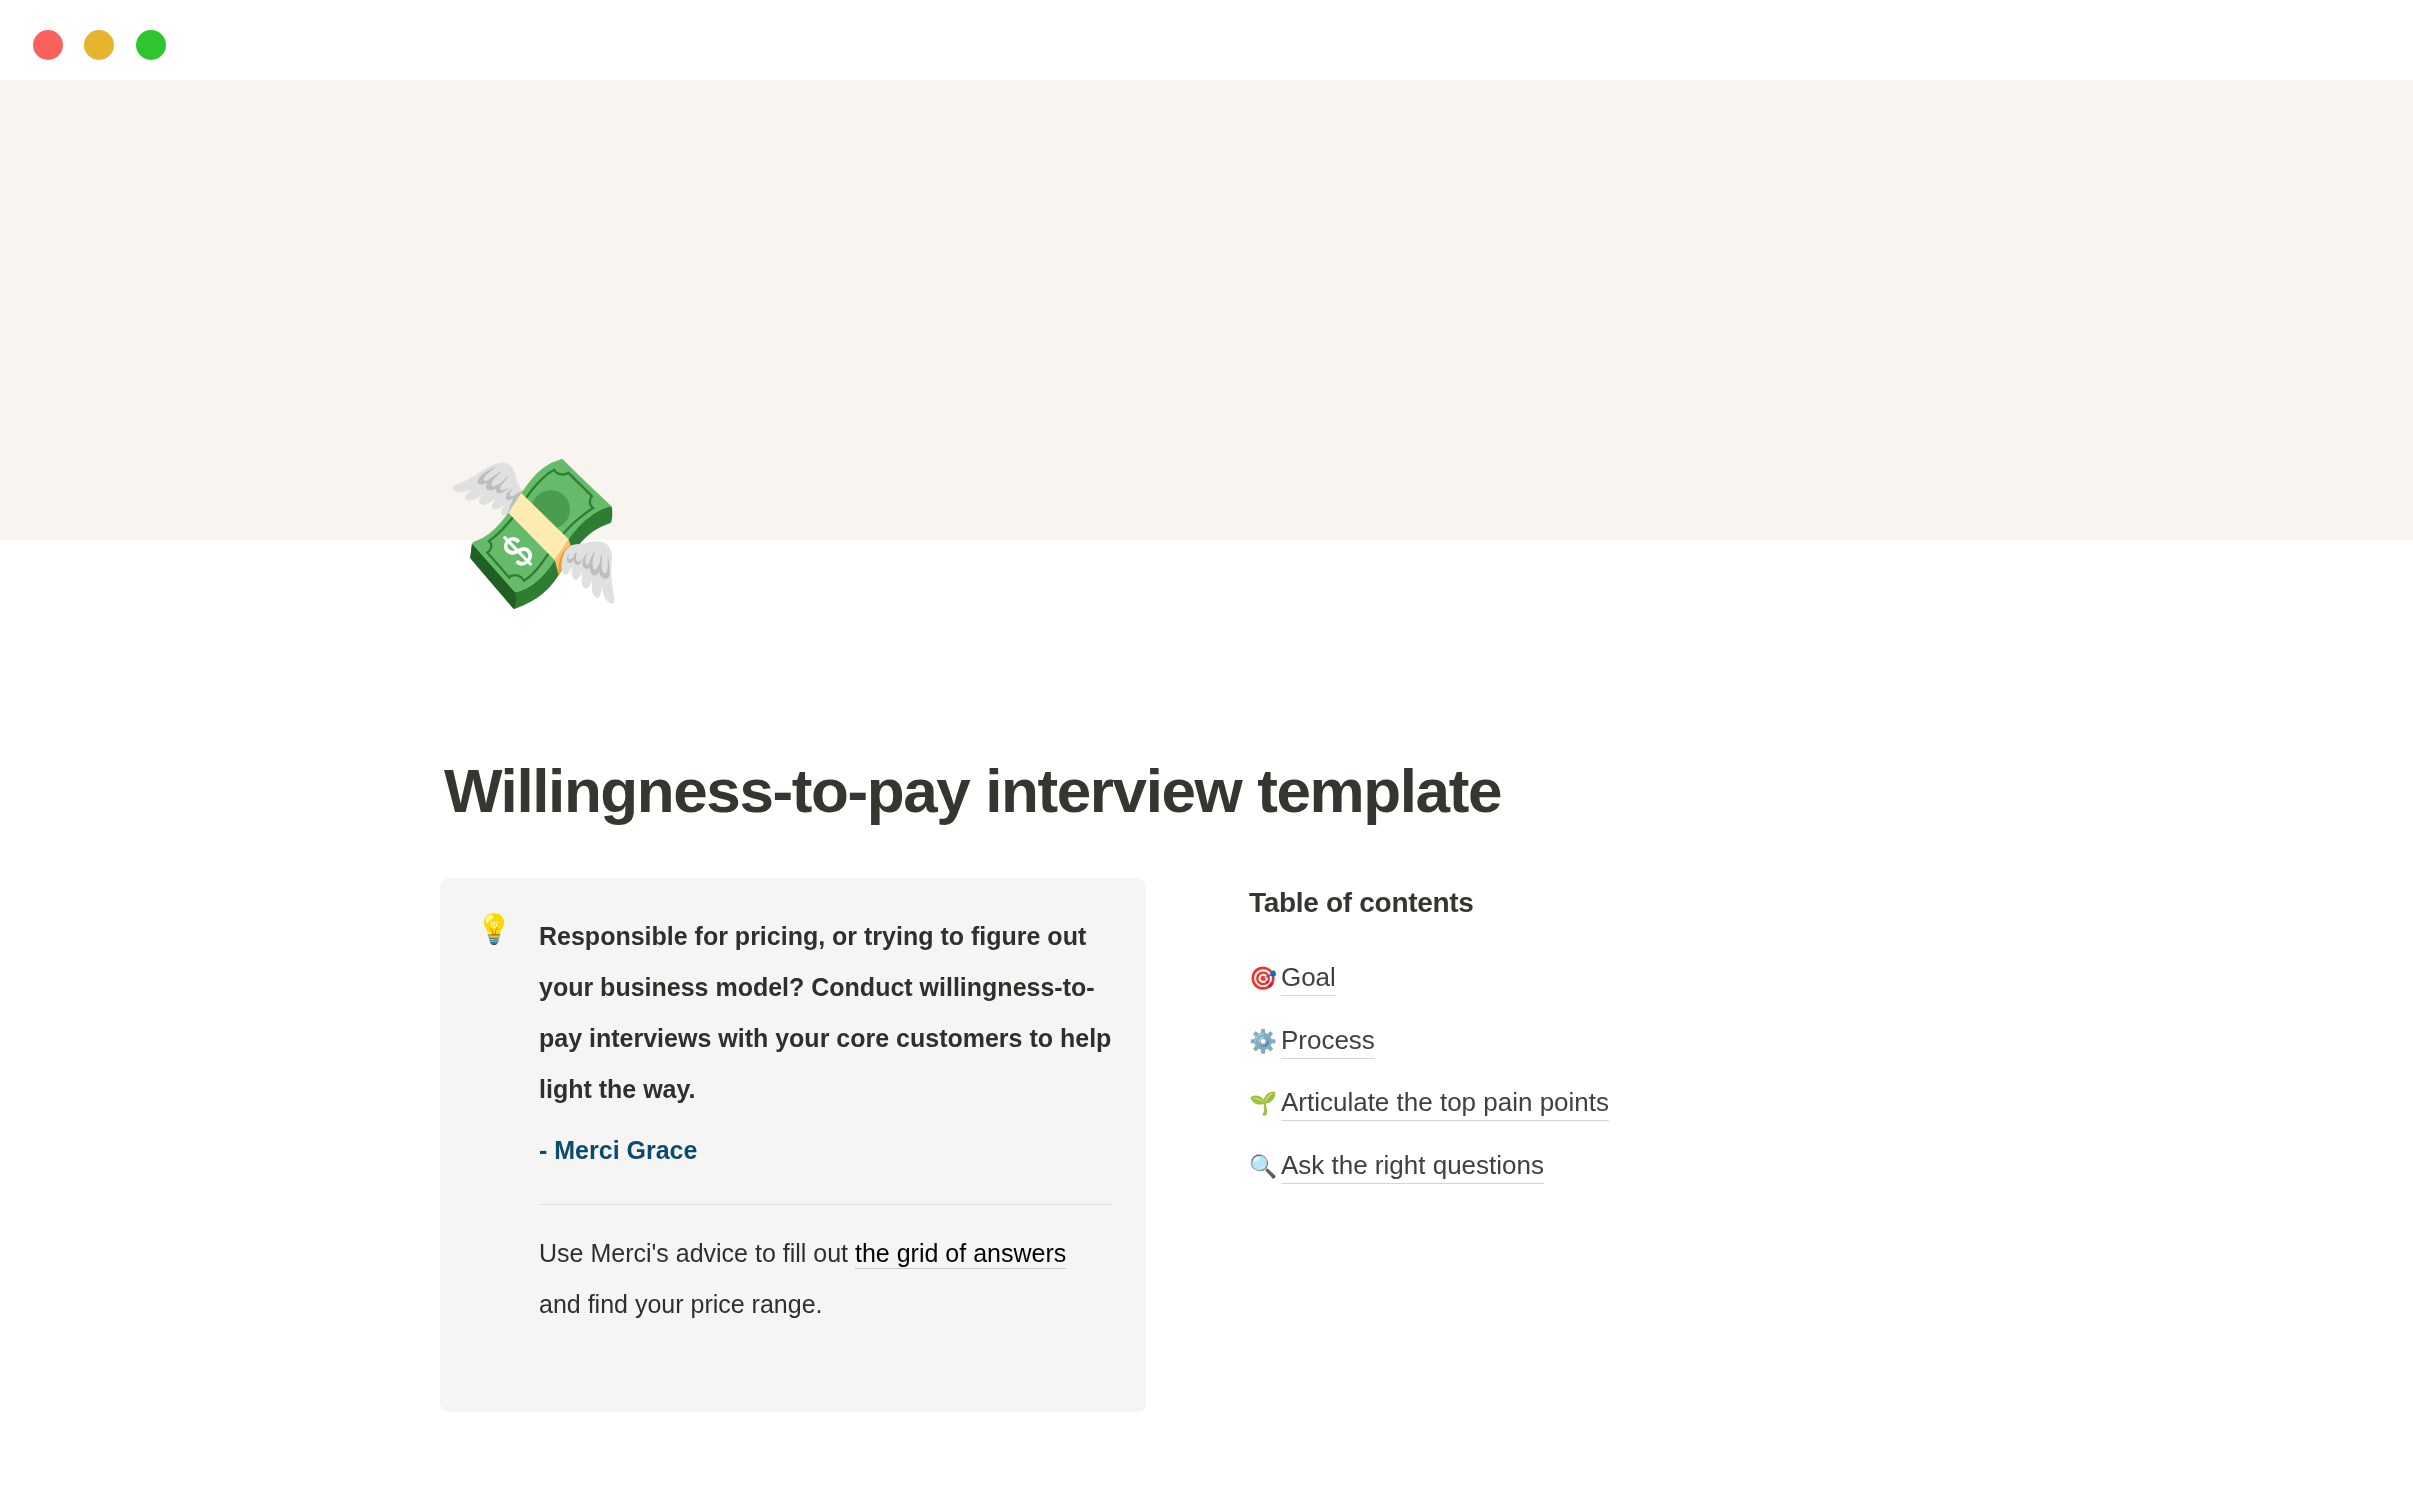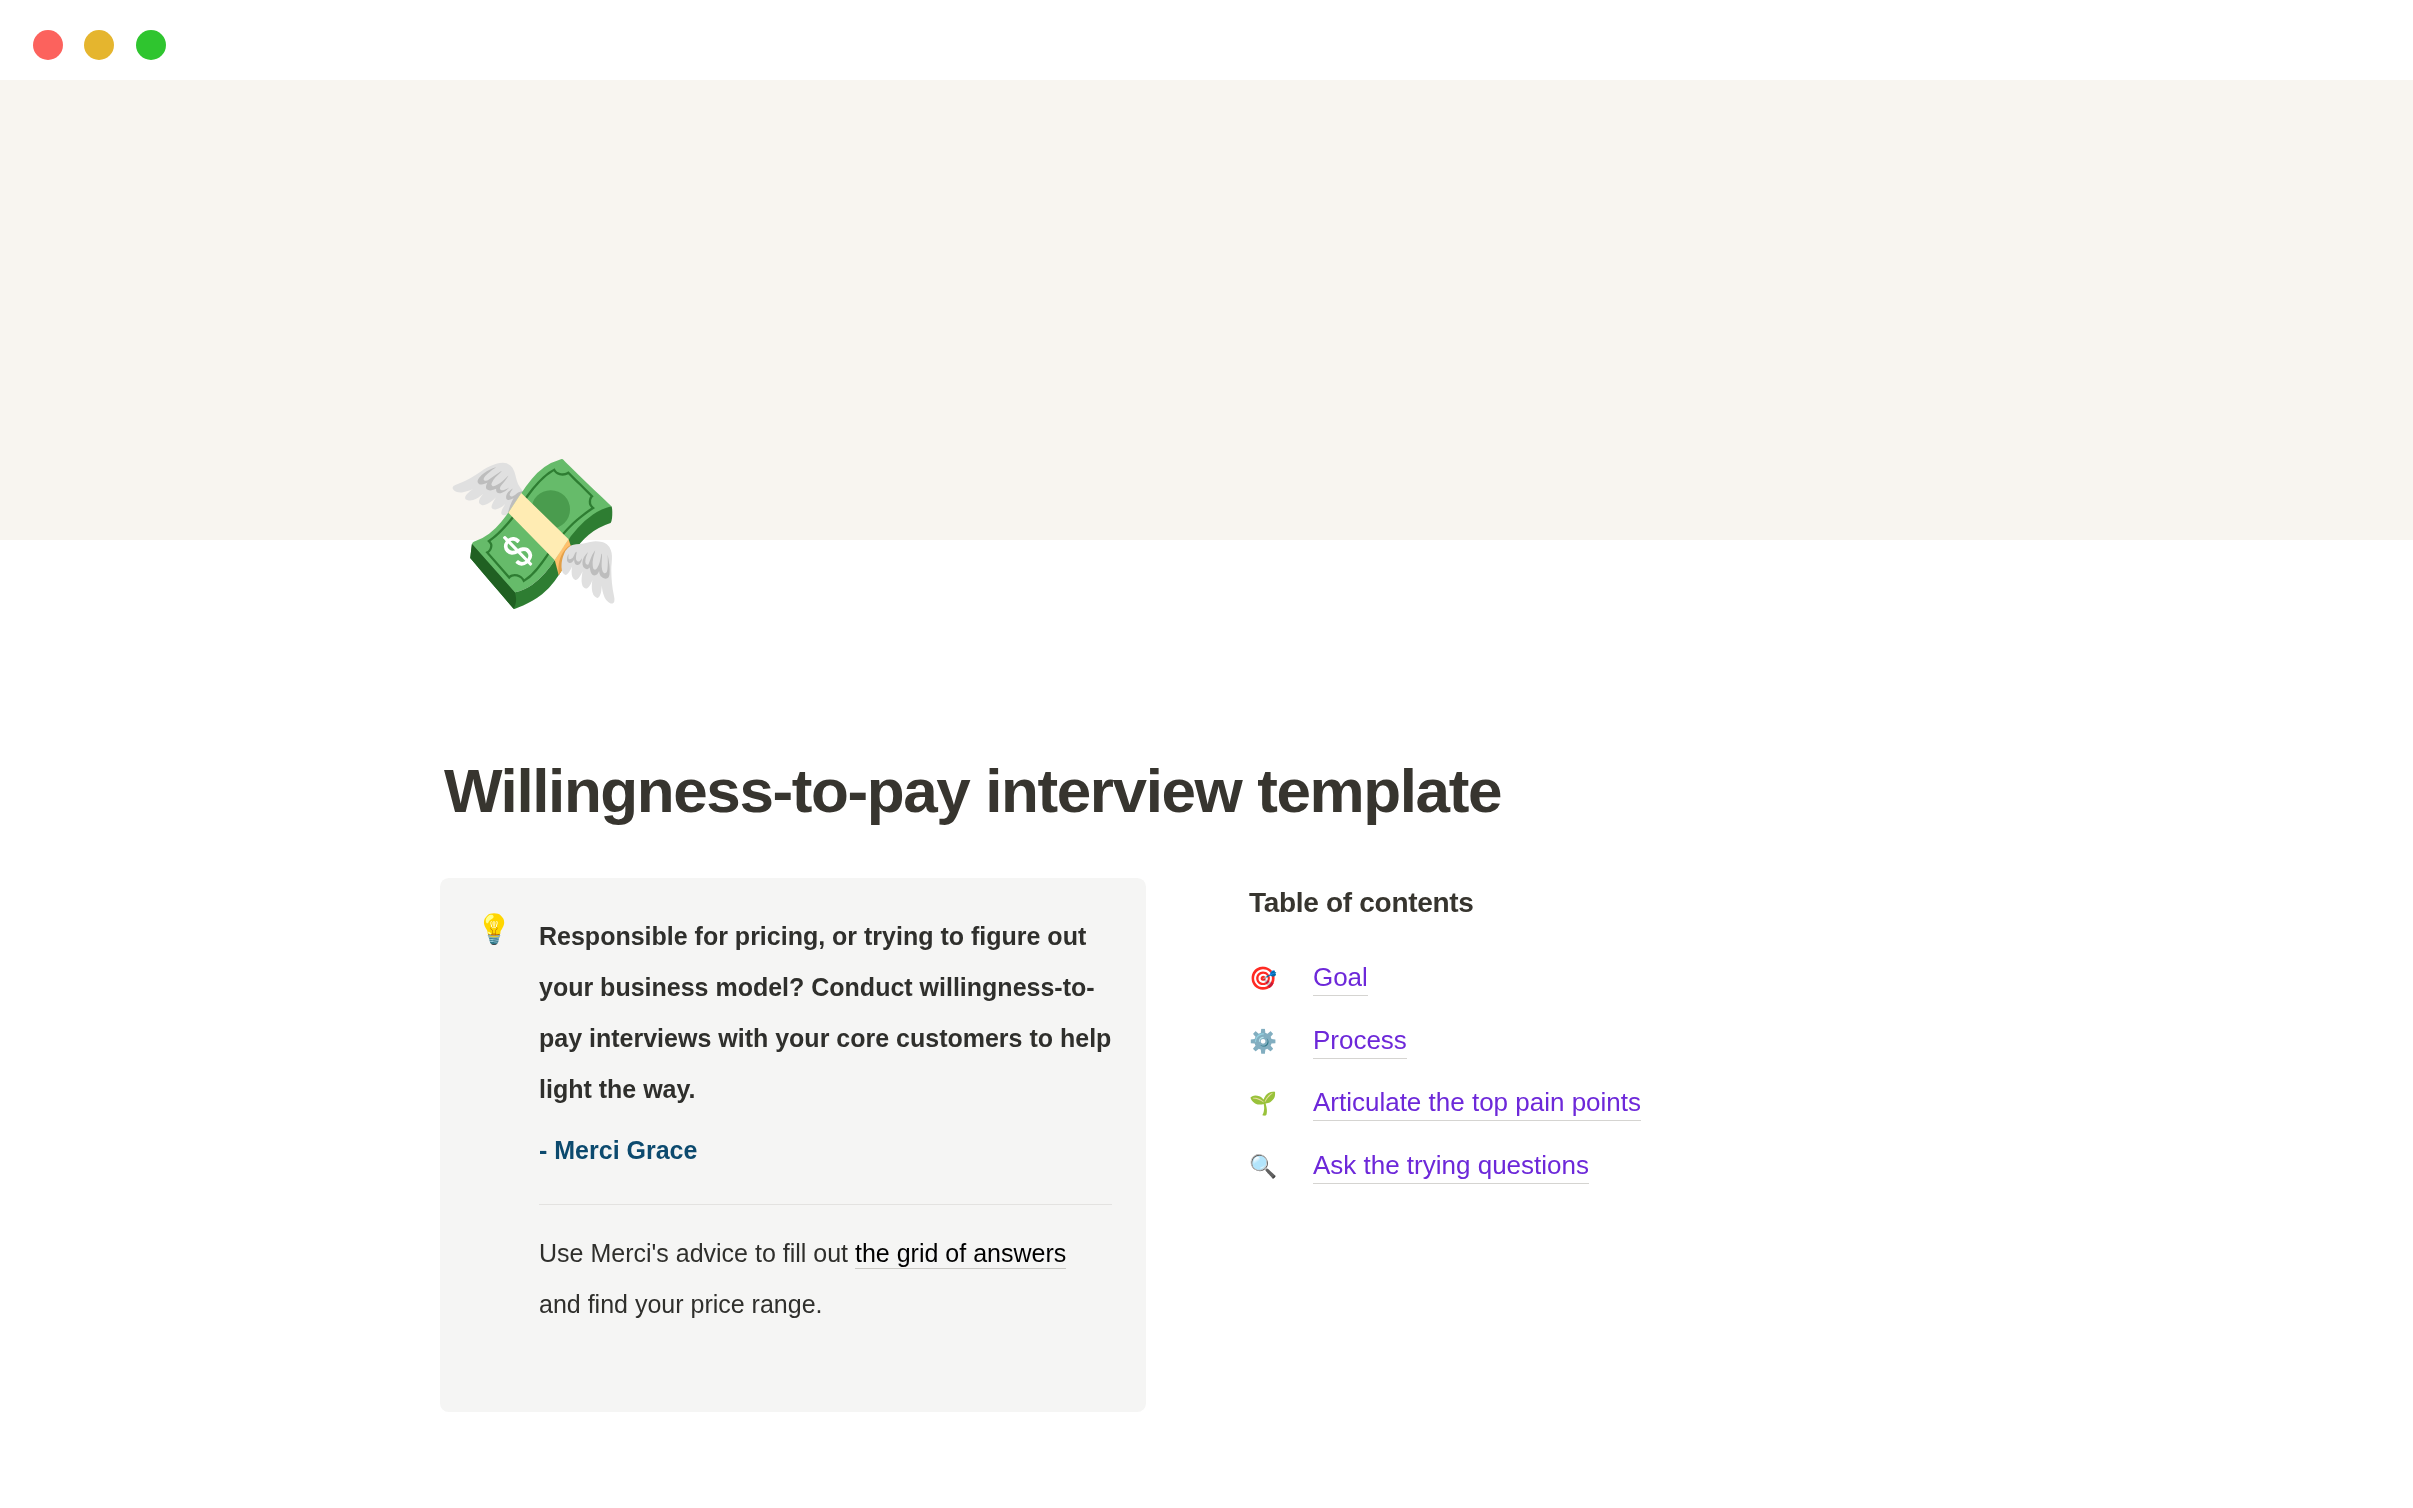--- a/index.html
+++ b/index.html
@@ -169,25 +169,24 @@
   }
   .toc-item {
     display: block;
     margin-bottom: 36px;
     line-height: 1;
     white-space: nowrap;
   }
   .toc-item:last-child { margin-bottom: 0; }
   .toc-link {
     font-size: 26px;
-    color: #6d28d9;
+    color: #404040;
     text-decoration: none;
     border-bottom: 1.3px solid #D5D4D1;
     padding-bottom: 3.1px;
-    margin-left: 32px;
   }
   .toc-emoji {
     font-size: 22.6px;
     margin-right: 3.8px;
     user-select: none;
   }
 </style>
 </head>
 <body>
 
@@ -230,19 +229,19 @@
 
       <div class="toc-item">
         <span class="toc-emoji">⚙️</span><a class="toc-link" href="#">Process</a>
       </div>
 
       <div class="toc-item">
         <span class="toc-emoji">🌱</span><a class="toc-link" href="#">Articulate the top pain points</a>
       </div>
 
       <div class="toc-item">
-        <span class="toc-emoji">🔍</span><a class="toc-link" href="#">Ask the trying questions</a>
+        <span class="toc-emoji">🔍</span><a class="toc-link" href="#">Ask the right questions</a>
       </div>
     </div>
 
   </div>
 </div>
 
 
 </body></html>

